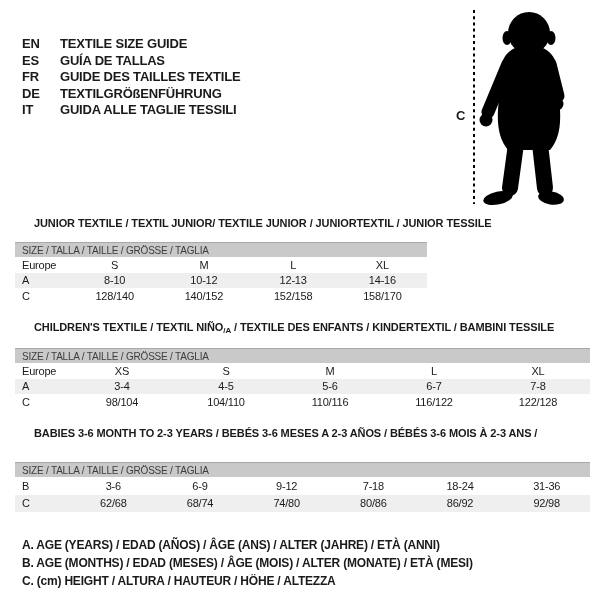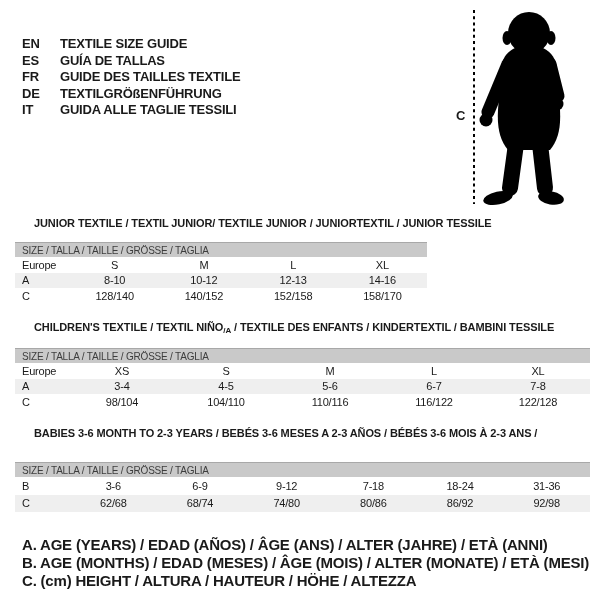--- a/index.html
+++ b/index.html
@@ -31,21 +31,21 @@
     height:15px;background:var(--barbg,#c9c9c9);border-top:1px solid var(--barborder,#a8a8a8);
     box-sizing:border-box;display:flex;align-items:center;padding-left:7px;
     font-size:10px;color:var(--bartext,#3d3d3d);
   }
   .t-row{display:flex;align-items:center;height:15.5px;font-size:11px;}
   #table-3 .t-row{height:17.5px;}
   .t-row.striped{background:var(--stripe,#efefef);}
   .t-row .lbl{width:55px;padding-left:7px;box-sizing:border-box;}
   .t-row .cell{flex:1;text-align:center;}
   
-  .legend{position:absolute;left:22px;top:536px;font-weight:bold;font-size:15px;line-height:18px;}
+  .legend{position:absolute;left:22px;top:536px;font-weight:bold;font-size:12px;line-height:18px;}
   .legend div{white-space:nowrap;}
 </style>
 </head>
 <body>
 
 <div class="screen" style="--bg: #ffffff; --text: #1a1a1a; --barbg: #c9c9c9; --barborder: #a8a8a8; --bartext: #3d3d3d; --stripe: #efefef;">
 
   <div class="lang-list">
       <div class="lang-row">
         <span class="lang-code">EN</span>

